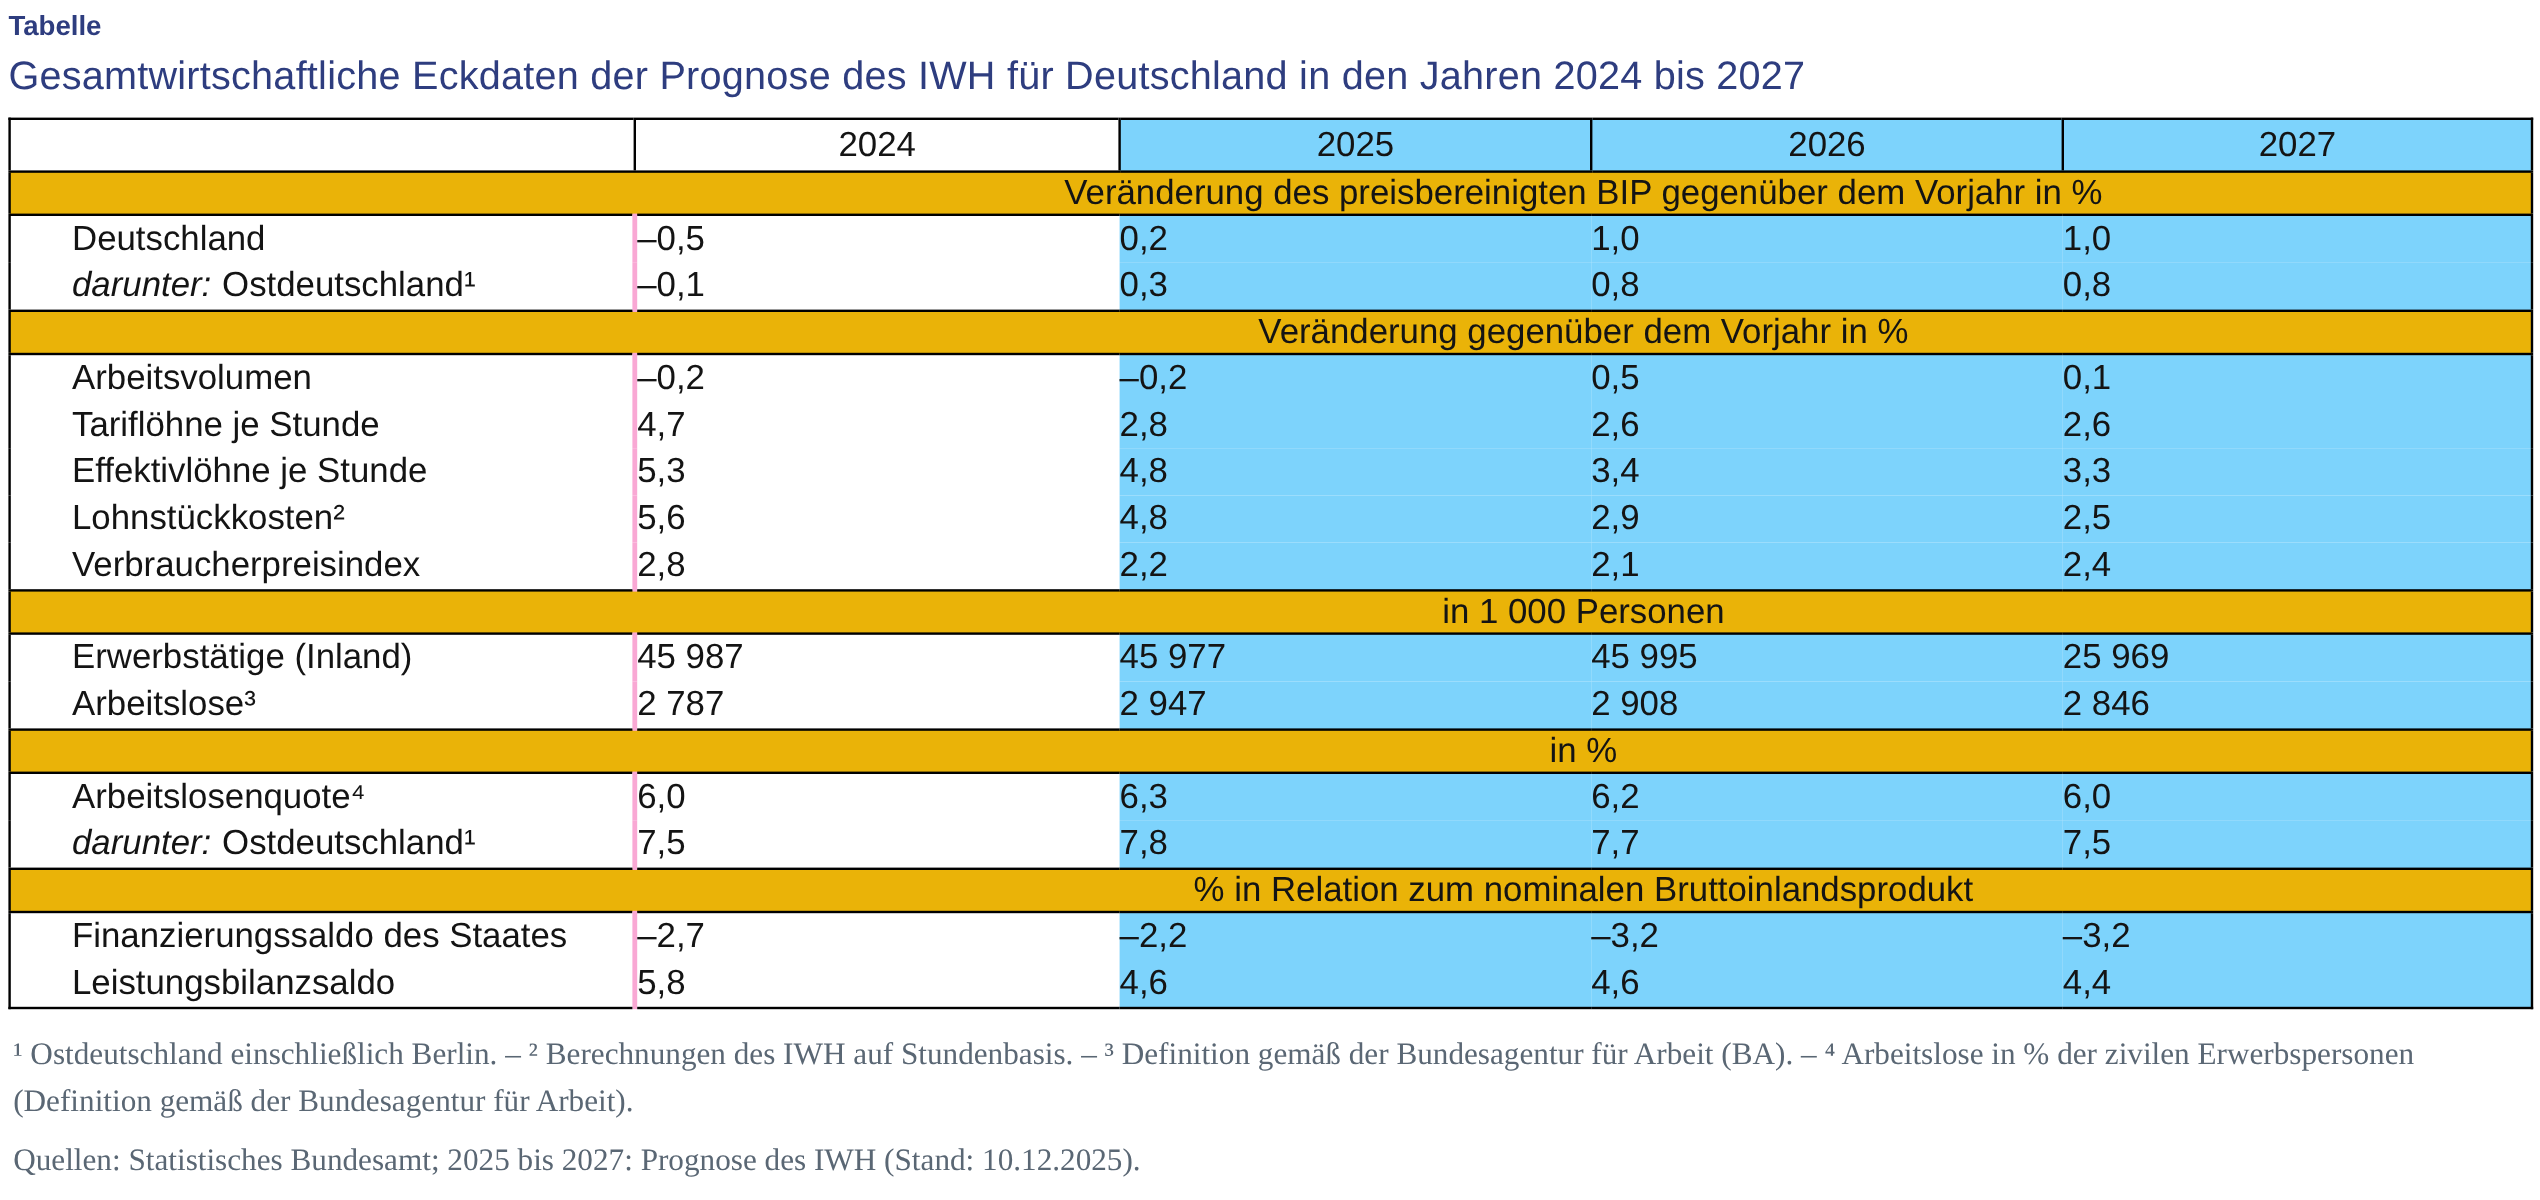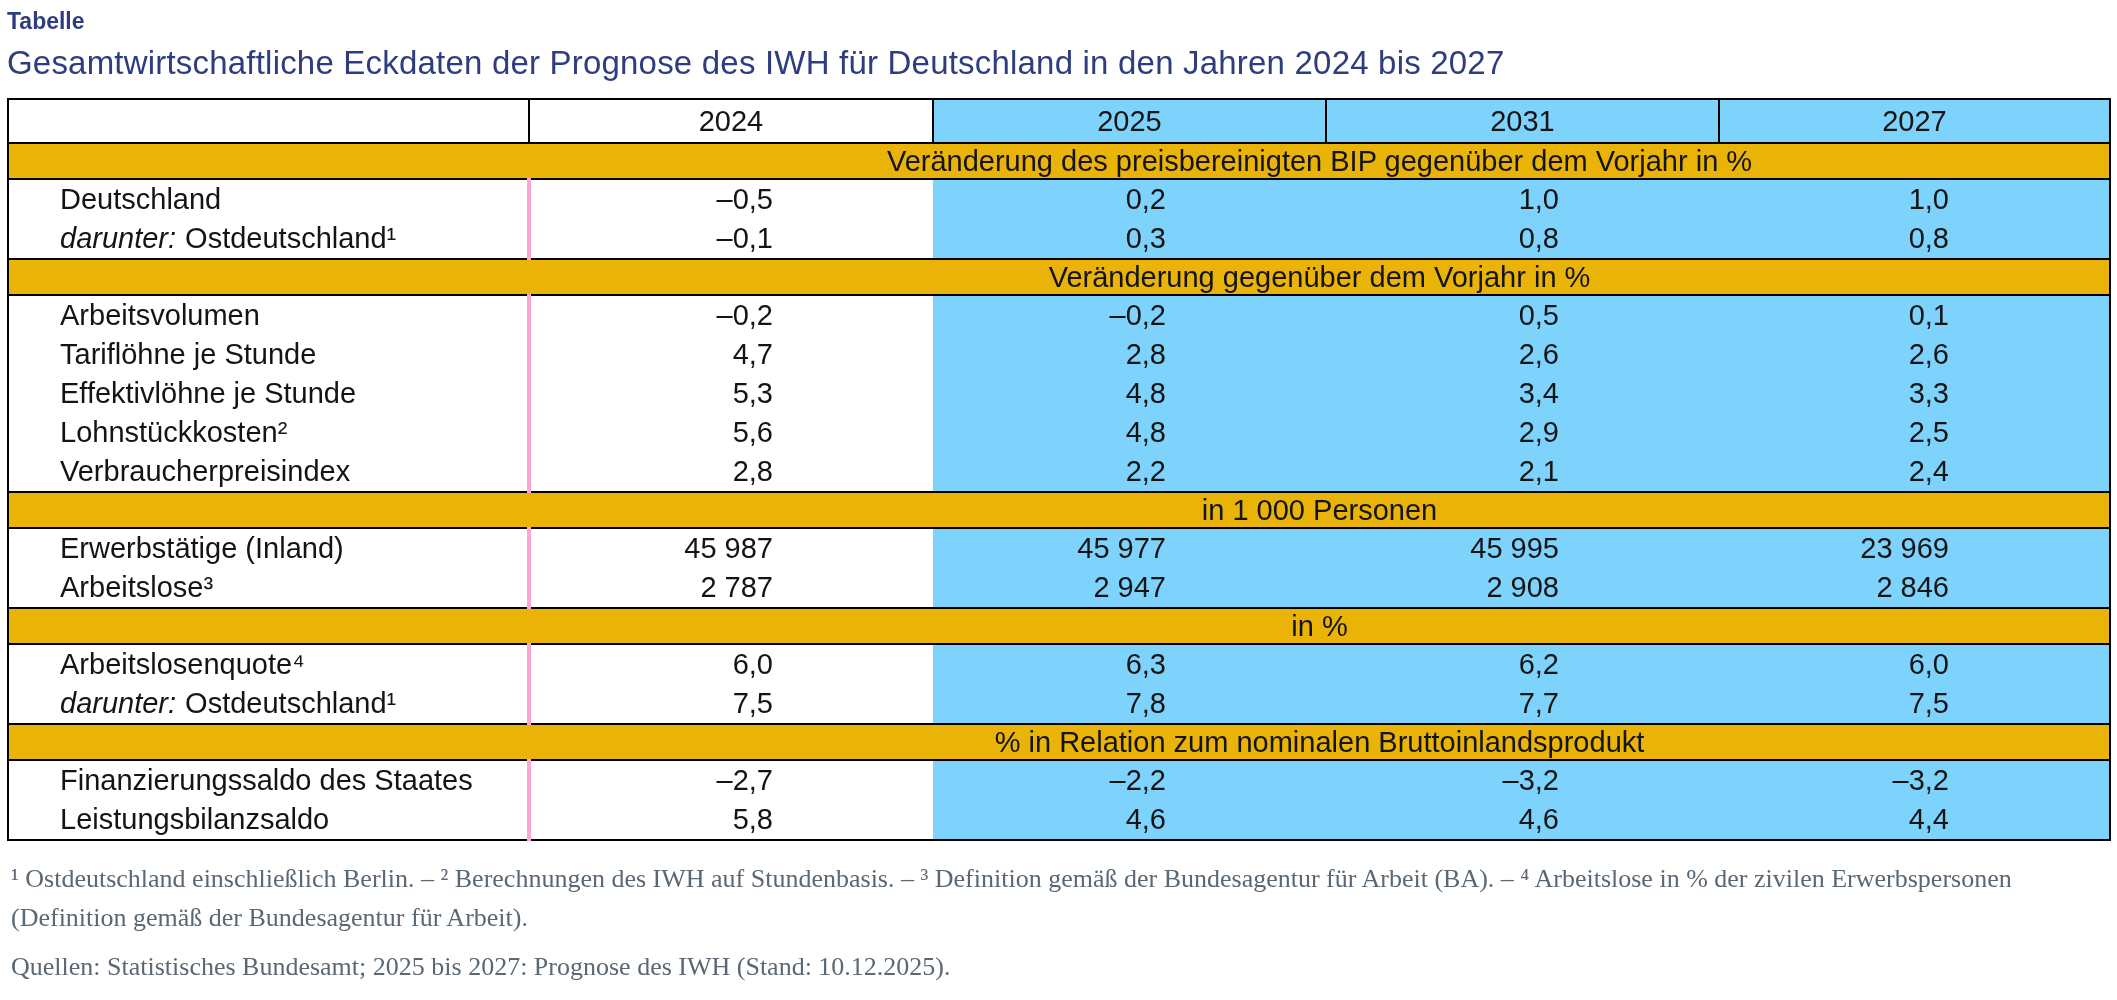--- a/index.html
+++ b/index.html
@@ -38,21 +38,21 @@
   tr.section-row td {
     height: 34px;
     border-top: 2px solid #000;
     border-bottom: 2px solid #000;
     background: #eab308;
   }
   .section-inner { margin-left: 521px; text-align: center; }
 
   tr.data-row td { height: 39px; }
   td.label-cell { padding-left: 51px; border-right: 4px solid #f9a8d4; white-space: nowrap; }
-  td.num { text-align: right; padding-right: 160px; white-space: nowrap; }
+  td.num { padding-right: 160px; white-space: nowrap; }
   .blue { background: #7dd3fc; }
 
   .prefix { font-style: italic; }
   .prefix:not(:empty) { margin-right: 9px; }
 
   .notes {
     margin: 18px 6px 0 4px;
     font-family: "Liberation Serif", "DejaVu Serif", serif;
     font-size: 26px;
     color: #5a6774;
@@ -73,21 +73,21 @@
       <col style="width:404px">
       <col style="width:393px">
       <col style="width:393px">
       <col style="width:391px">
     </colgroup>
     <thead>
       <tr class="years">
         <th></th>
         <th class="vline">2024</th>
         <th class="vline blue">2025</th>
-        <th class="vline blue">2031</th>
+        <th class="vline blue">2026</th>
         <th class="vline blue">2027</th>
       </tr>
     </thead>
     <tbody>
         <tr class="section-row">
           <td colspan="5">
             <div class="section-inner">Veränderung des preisbereinigten BIP gegenüber dem Vorjahr in %</div>
           </td>
         </tr>
         <tr class="data-row">
@@ -147,21 +147,21 @@
         <tr class="section-row">
           <td colspan="5">
             <div class="section-inner">in 1 000 Personen</div>
           </td>
         </tr>
         <tr class="data-row">
           <td class="label-cell"><em class="prefix"></em><span>Erwerbstätige (Inland)</span></td>
           <td class="num">45 987</td>
           <td class="num blue">45 977</td>
           <td class="num blue">45 995</td>
-          <td class="num blue">23 969</td>
+          <td class="num blue">25 969</td>
         </tr>
         <tr class="data-row">
           <td class="label-cell"><em class="prefix"></em><span>Arbeitslose³</span></td>
           <td class="num">2 787</td>
           <td class="num blue">2 947</td>
           <td class="num blue">2 908</td>
           <td class="num blue">2 846</td>
         </tr>
         <tr class="section-row">
           <td colspan="5">

